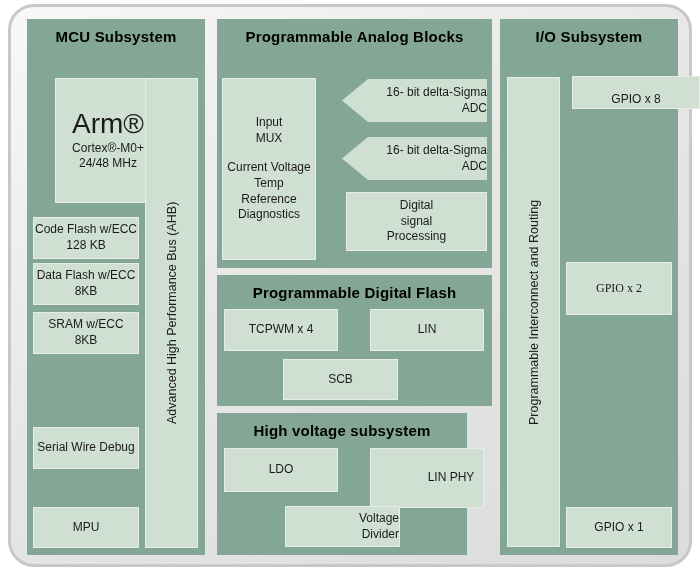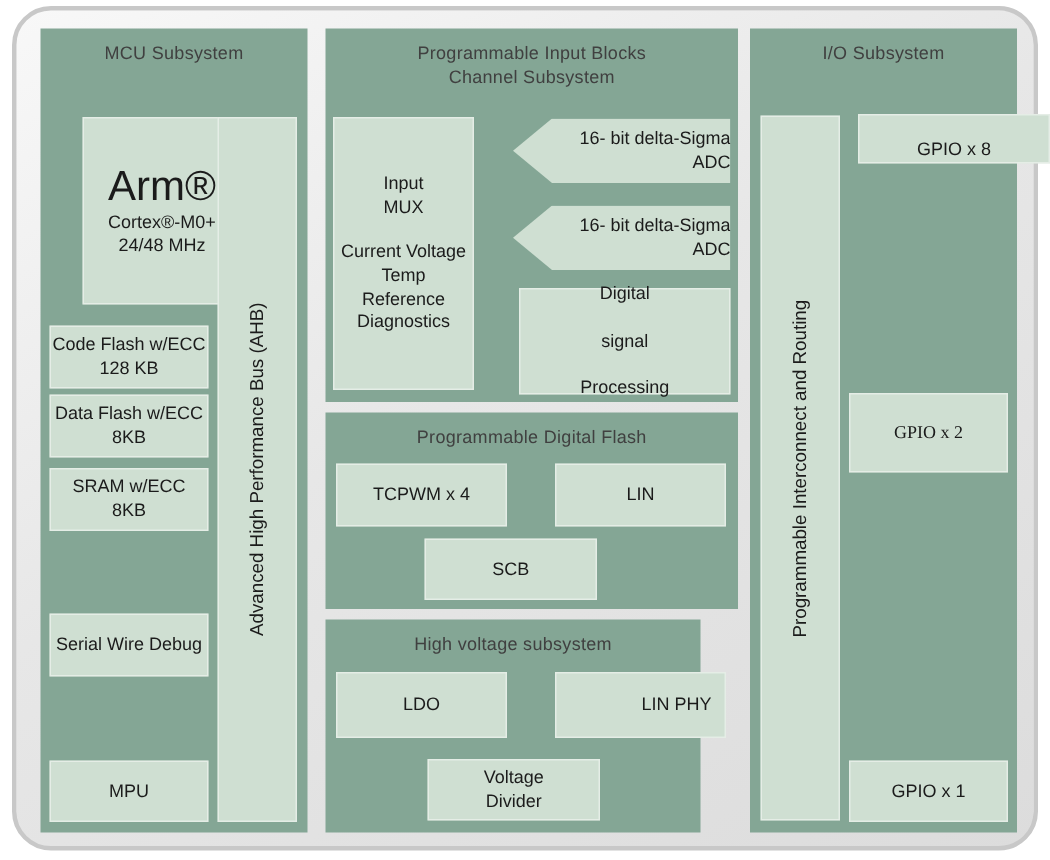--- a/index.html
+++ b/index.html
@@ -7,21 +7,21 @@
     position:relative;width:700px;height:573px;background:#ffffff;
     font-family:"Liberation Sans",sans-serif;overflow:hidden;
   }
   .frame{
     position:absolute;left:8px;top:4px;width:678px;height:557px;
     border:3px solid #c8c8c8;border-radius:26px;
     background:linear-gradient(150deg,#f8f8f8 0%,#e7e7e7 45%,#dcdcdc 100%);
   }
   .panel{position:absolute;background:#84a695;}
   .panel-title{
-    color:#404040;font-size:12px;font-weight:400;text-align:center;
+    color:#000000;font-size:15px;font-weight:700;text-align:center;
     padding-top:8px;line-height:1.35;letter-spacing:.2px;
   }
   .blk{
     position:absolute;background:#cfdfd2;color:#1b1b1b;font-size:12px;
     display:flex;flex-direction:column;align-items:center;justify-content:center;
     text-align:center;line-height:1.3;border:1px solid rgba(255,255,255,0.45);
     box-sizing:border-box;
   }
   .blk .big{font-size:28px;line-height:1.05;margin-bottom:2px;}
   .arrow{
@@ -67,33 +67,32 @@
   <div class="blk" style="left:33px;top:263px;width:106px;height:42px;">
     <span>Data Flash w/ECC</span>
     <span>8KB</span>
   </div>
 
   <div class="blk" style="left:33px;top:312px;width:106px;height:42px;">
     <span>SRAM w/ECC</span>
     <span>8KB</span>
   </div>
 
-  <div class="blk" style="left:33px;top:409px;width:106px;height:42px;">
+  <div class="blk" style="left:33px;top:427px;width:106px;height:42px;">
     <span>Serial Wire Debug</span>
   </div>
 
 
   <div class="blk" style="left:33px;top:507px;width:106px;height:41px;">
     <span>MPU</span>
   </div>
 
   <div class="panel" style="left:217px;top:19px;width:275px;height:249px;">
     <div class="panel-title">
-      <div>Programmable Input Blocks</div>
-      <div>Channel Subsystem</div>
+      <div>Programmable Analog Blocks</div>
     </div>
   </div>
 
   <div class="blk" style="left:222px;top:78px;width:94px;height:182px;">
     <span>Input</span>
     <span>MUX</span>
     <span class="gap"></span>
     <span>Current Voltage</span>
     <span>Temp</span>
     <span>Reference</span>
@@ -103,21 +102,21 @@
   <div class="arrow" style="left:342px;top:79px;width:145px;height:43px;">
     <span>16- bit delta-Sigma</span>
     <span>ADC</span>
   </div>
 
   <div class="arrow" style="left:342px;top:137px;width:145px;height:43px;">
     <span>16- bit delta-Sigma</span>
     <span>ADC</span>
   </div>
 
-  <div class="blk" style="left:346px;top:192px;width:141px;height:71px;gap:16px;">
+  <div class="blk" style="left:346px;top:192px;width:141px;height:59px;">
     <span>Digital</span>
     <span>signal</span>
     <span>Processing</span>
   </div>
 
   <div class="panel" style="left:217px;top:275px;width:275px;height:131px;">
     <div class="panel-title">Programmable Digital Flash</div>
   </div>
 
   <div class="blk" style="left:224px;top:309px;width:114px;height:42px;">
@@ -133,25 +132,25 @@
   </div>
 
   <div class="panel" style="left:217px;top:413px;width:250px;height:142px;">
     <div class="panel-title">High voltage subsystem</div>
   </div>
 
   <div class="blk" style="left:224px;top:448px;width:114px;height:44px;">
     <span>LDO</span>
   </div>
 
-  <div class="blk" style="left:370px;top:448px;width:114px;height:44px;padding-left:48px;">
+  <div class="blk" style="left:370px;top:448px;width:114px;height:60px;padding-left:48px;">
     <span>LIN PHY</span>
   </div>
 
-  <div class="blk" style="left:285px;top:506px;width:115px;height:41px;">
+  <div class="blk" style="left:285px;top:506px;width:115px;height:41px;align-items:flex-end;">
     <span>Voltage</span>
     <span>Divider</span>
   </div>
 
   <div class="panel" style="left:500px;top:19px;width:178px;height:536px;">
     <div class="panel-title">I/O Subsystem</div>
   </div>
 
   <div class="vbar" style="left:507px;top:77px;width:53px;height:470px;">
     <span>Programmable Interconnect and Routing</span>

